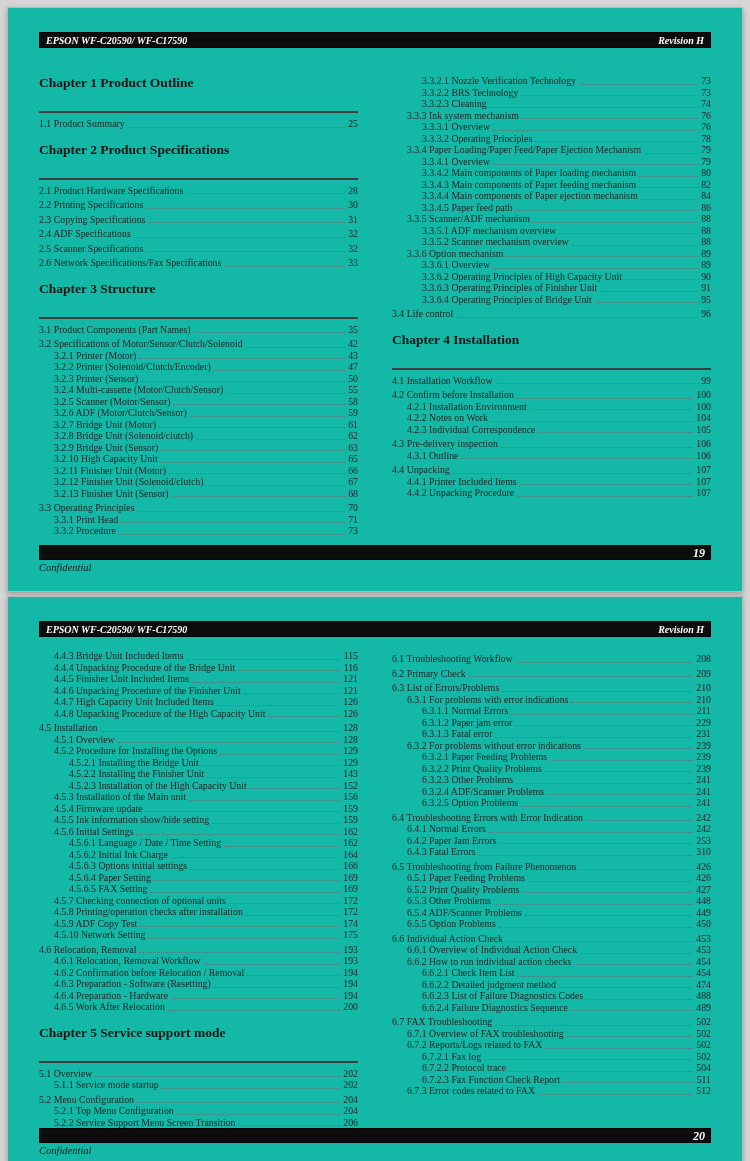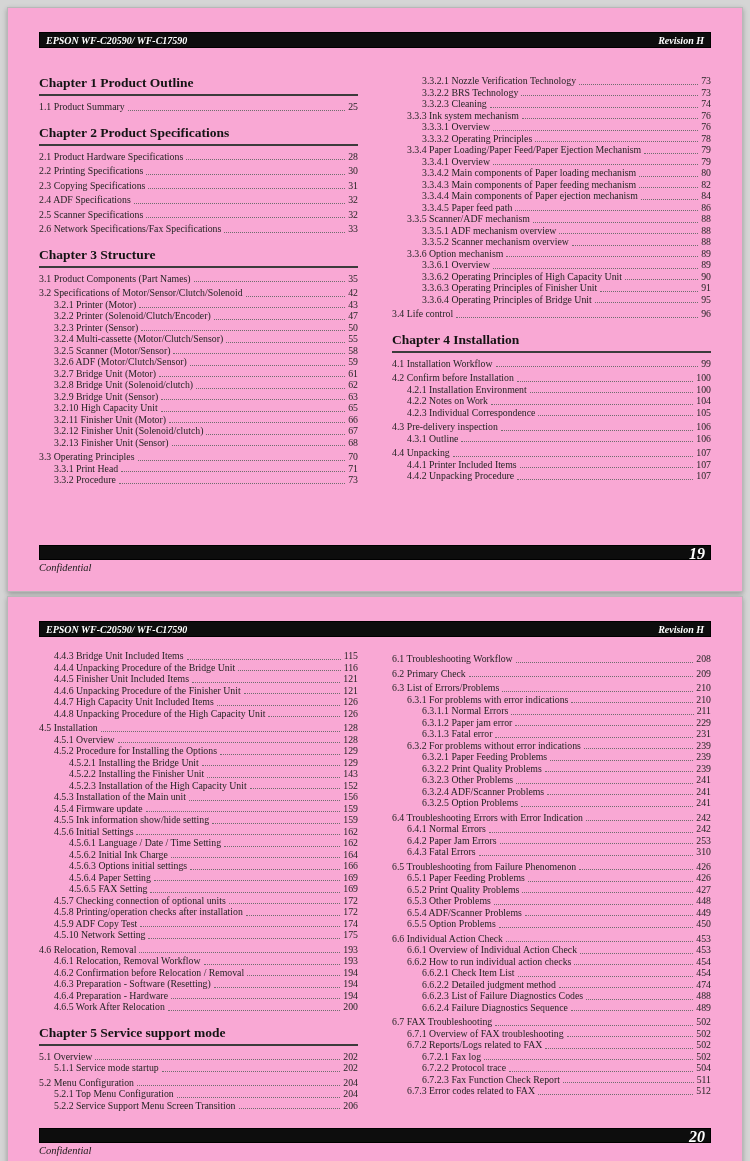--- a/index.html
+++ b/index.html
@@ -4,21 +4,21 @@
 <style>
   html, body { margin:0; padding:0; overflow:hidden; }
   body {
     width:750px; height:1161px;
     background:#d5d5d5;
     font-family:"Liberation Serif","DejaVu Serif",serif;
     position:relative;
   }
   .page {
     position:absolute; left:7px; width:736px; height:585px;
-    background:#f9a8d4;
+    background:#14b8a6;
     border:1px solid #b8b8b8;
     box-shadow:0 2px 5px rgba(0,0,0,0.28);
     box-sizing:border-box;
     padding:0 31px;
     color:#1e1e1e;
     font-family:Liberation Serif, serif;
   }
   #page1 { top:7px; }
   #page2 { top:596px; }
 
@@ -34,21 +34,21 @@
     text-align:center; font-size:33px; font-weight:bold;
     margin:15px 0 0; line-height:40px; letter-spacing:0.5px; color:#111;
   }
   .columns { display:flex; gap:34px; }
   #page1 .columns { margin-top:27px; }
   #page2 .columns { margin-top:13px; }
   .toc-col { flex:1; min-width:0; }
 
   .chapter {
     font-size:13.5px; font-weight:bold; color:#141414;
-    padding-bottom:3px; border-bottom:2px solid #3c3c3c;
+    padding-bottom:20px; border-bottom:2px solid #3c3c3c;
     margin:12px 0 6px;
   }
   .toc-col .chapter:first-child { margin-top:0; }
 
   .entry {
     display:flex; align-items:flex-end;
     font-size:9.8px; line-height:10.5px;
     margin-top:1px; color:#252525;
   }
   .entry.l1 { margin-top:4px; }
@@ -56,21 +56,21 @@
   .entry.l3 { padding-left:30px; }
   .lbl { white-space:nowrap; }
   .dots { flex:1; min-width:8px; border-bottom:1px dotted #6e6e6e; margin:0 3px 2px 3px; }
   .pg  { white-space:nowrap; }
 
   .page-footer { position:absolute; left:31px; right:31px; top:537px; }
   #page2 .page-footer { top:531px; }
   .footer-bar {
     background:#0d0d0d; height:15px; line-height:15px;
     color:#ffffff; text-align:right; padding-right:5px;
-    font-style:italic; font-weight:bold; font-size:16px;
+    font-style:italic; font-weight:bold; font-size:12px;
     border:1px solid #000; box-sizing:border-box;
   }
   .confidential {
     font-style:italic; font-size:10.5px;
     margin-top:2px; color:#1a1a1a;
   }
 </style>
 </head>
 <body>
 

